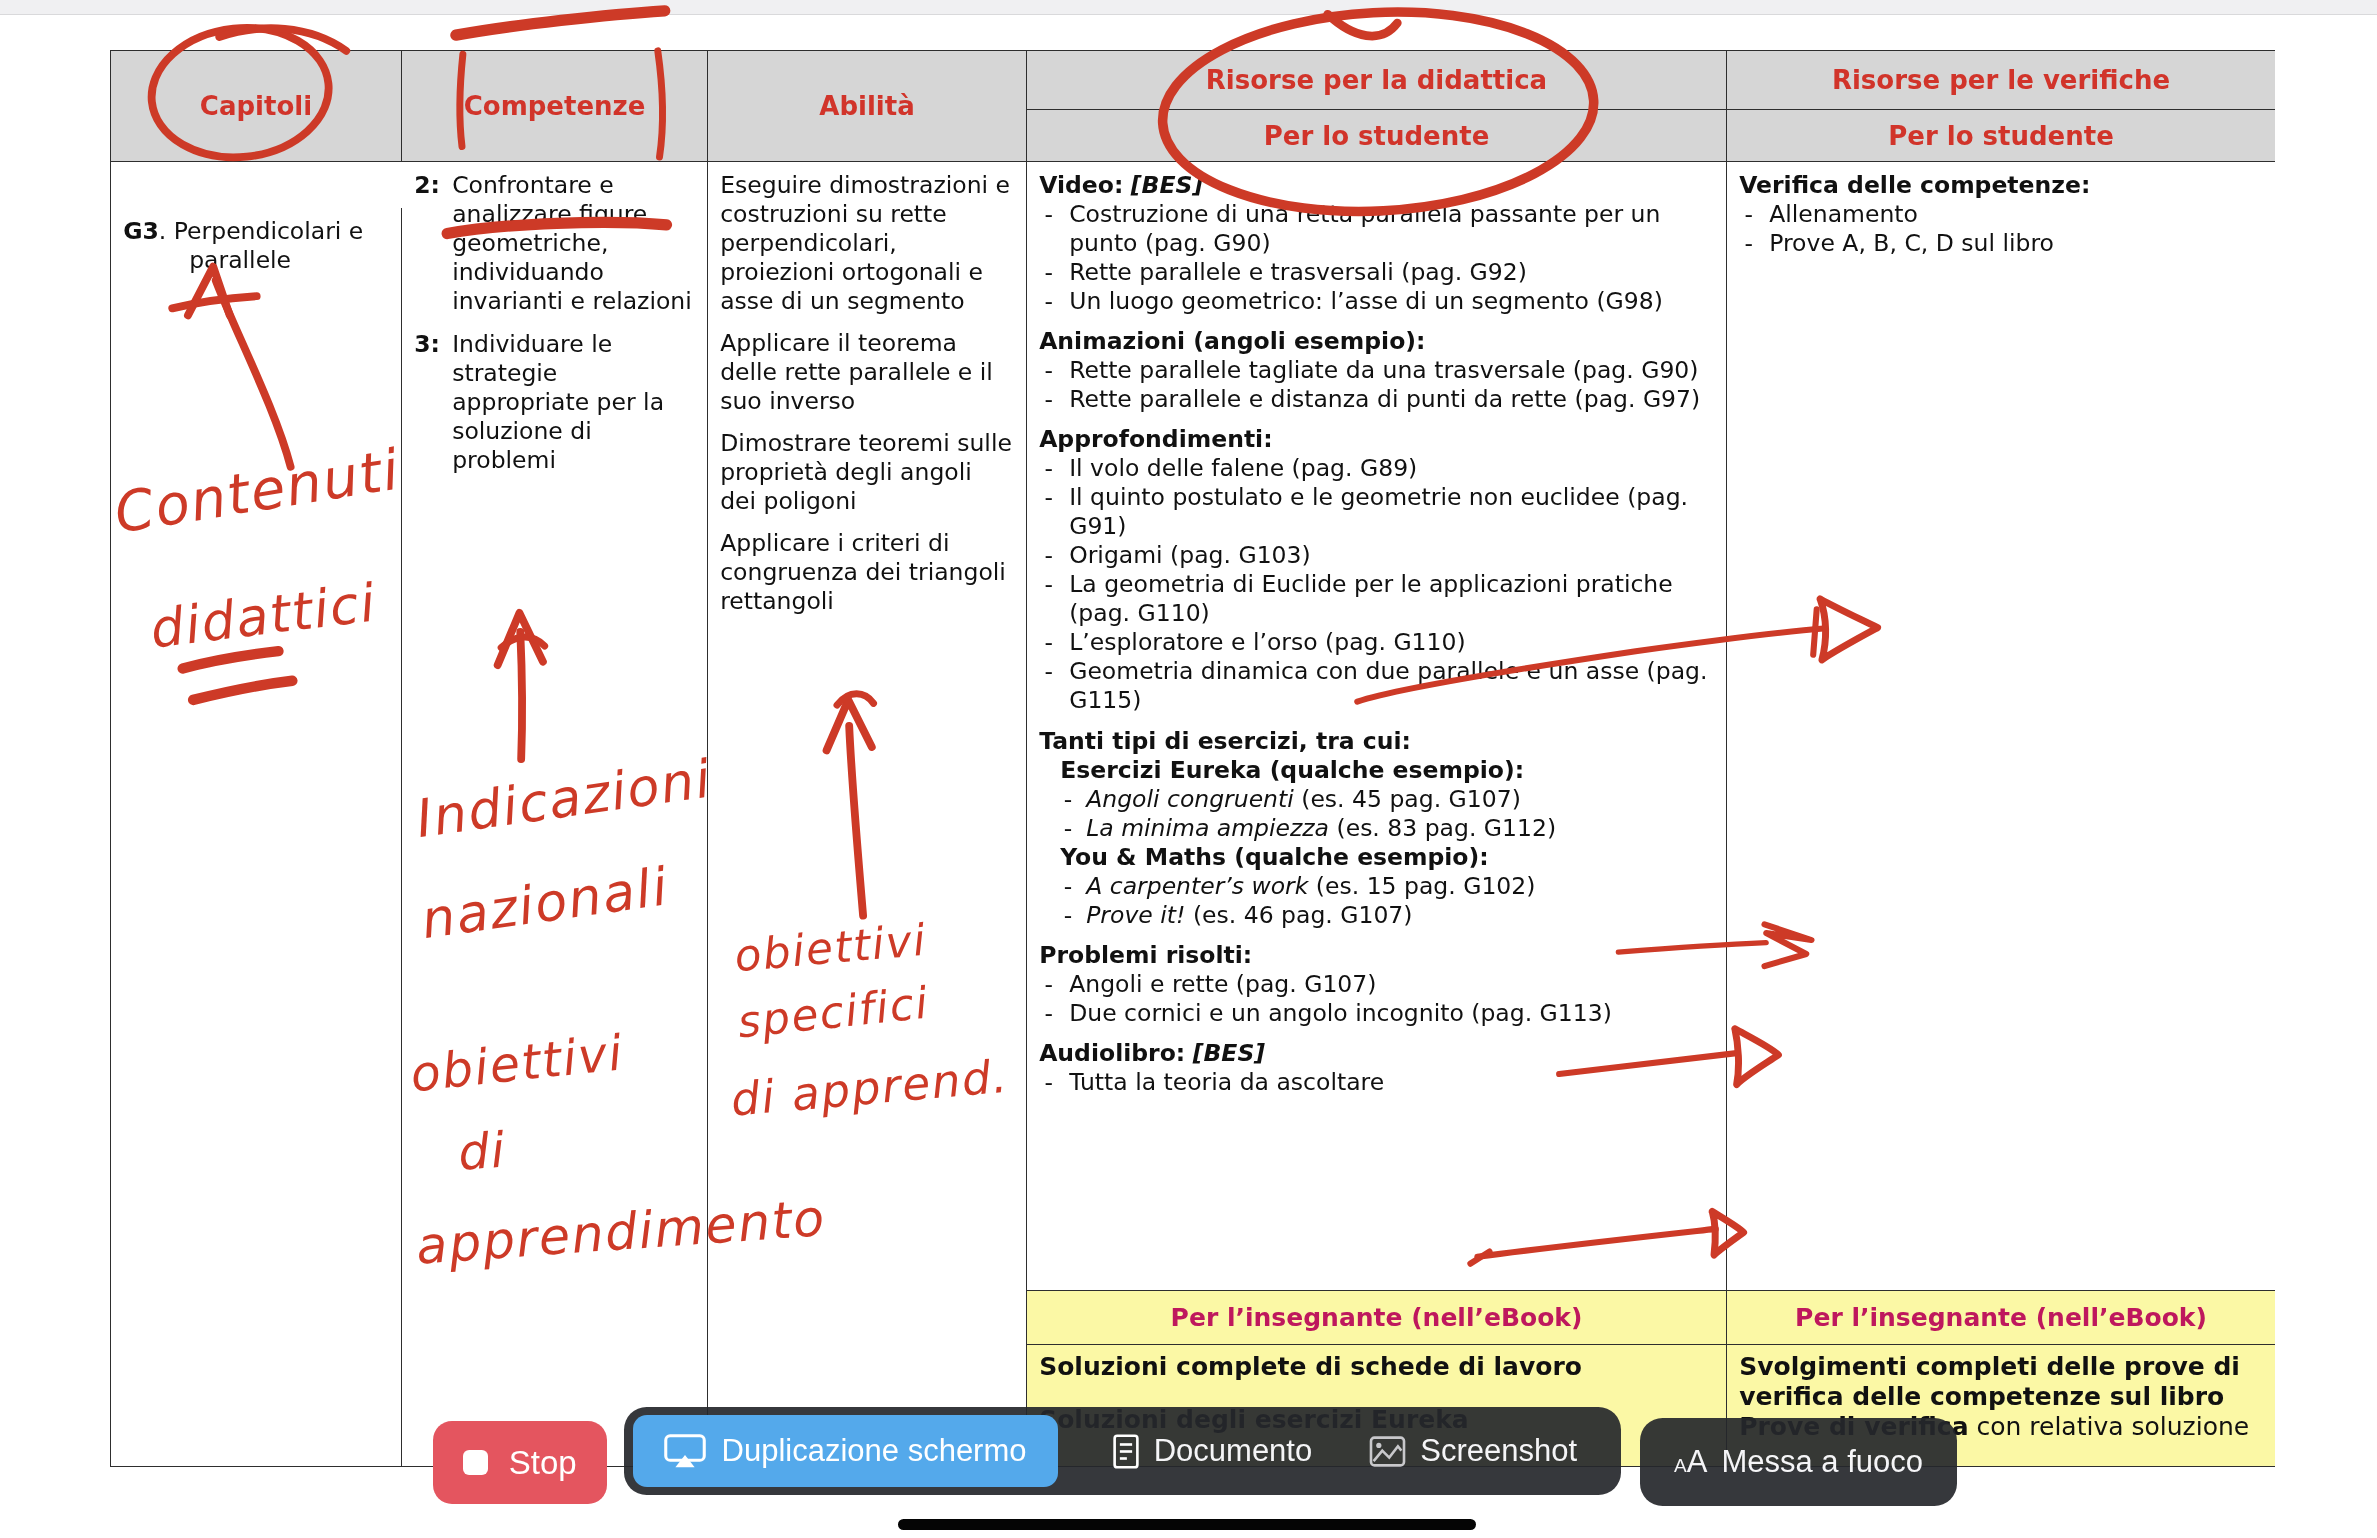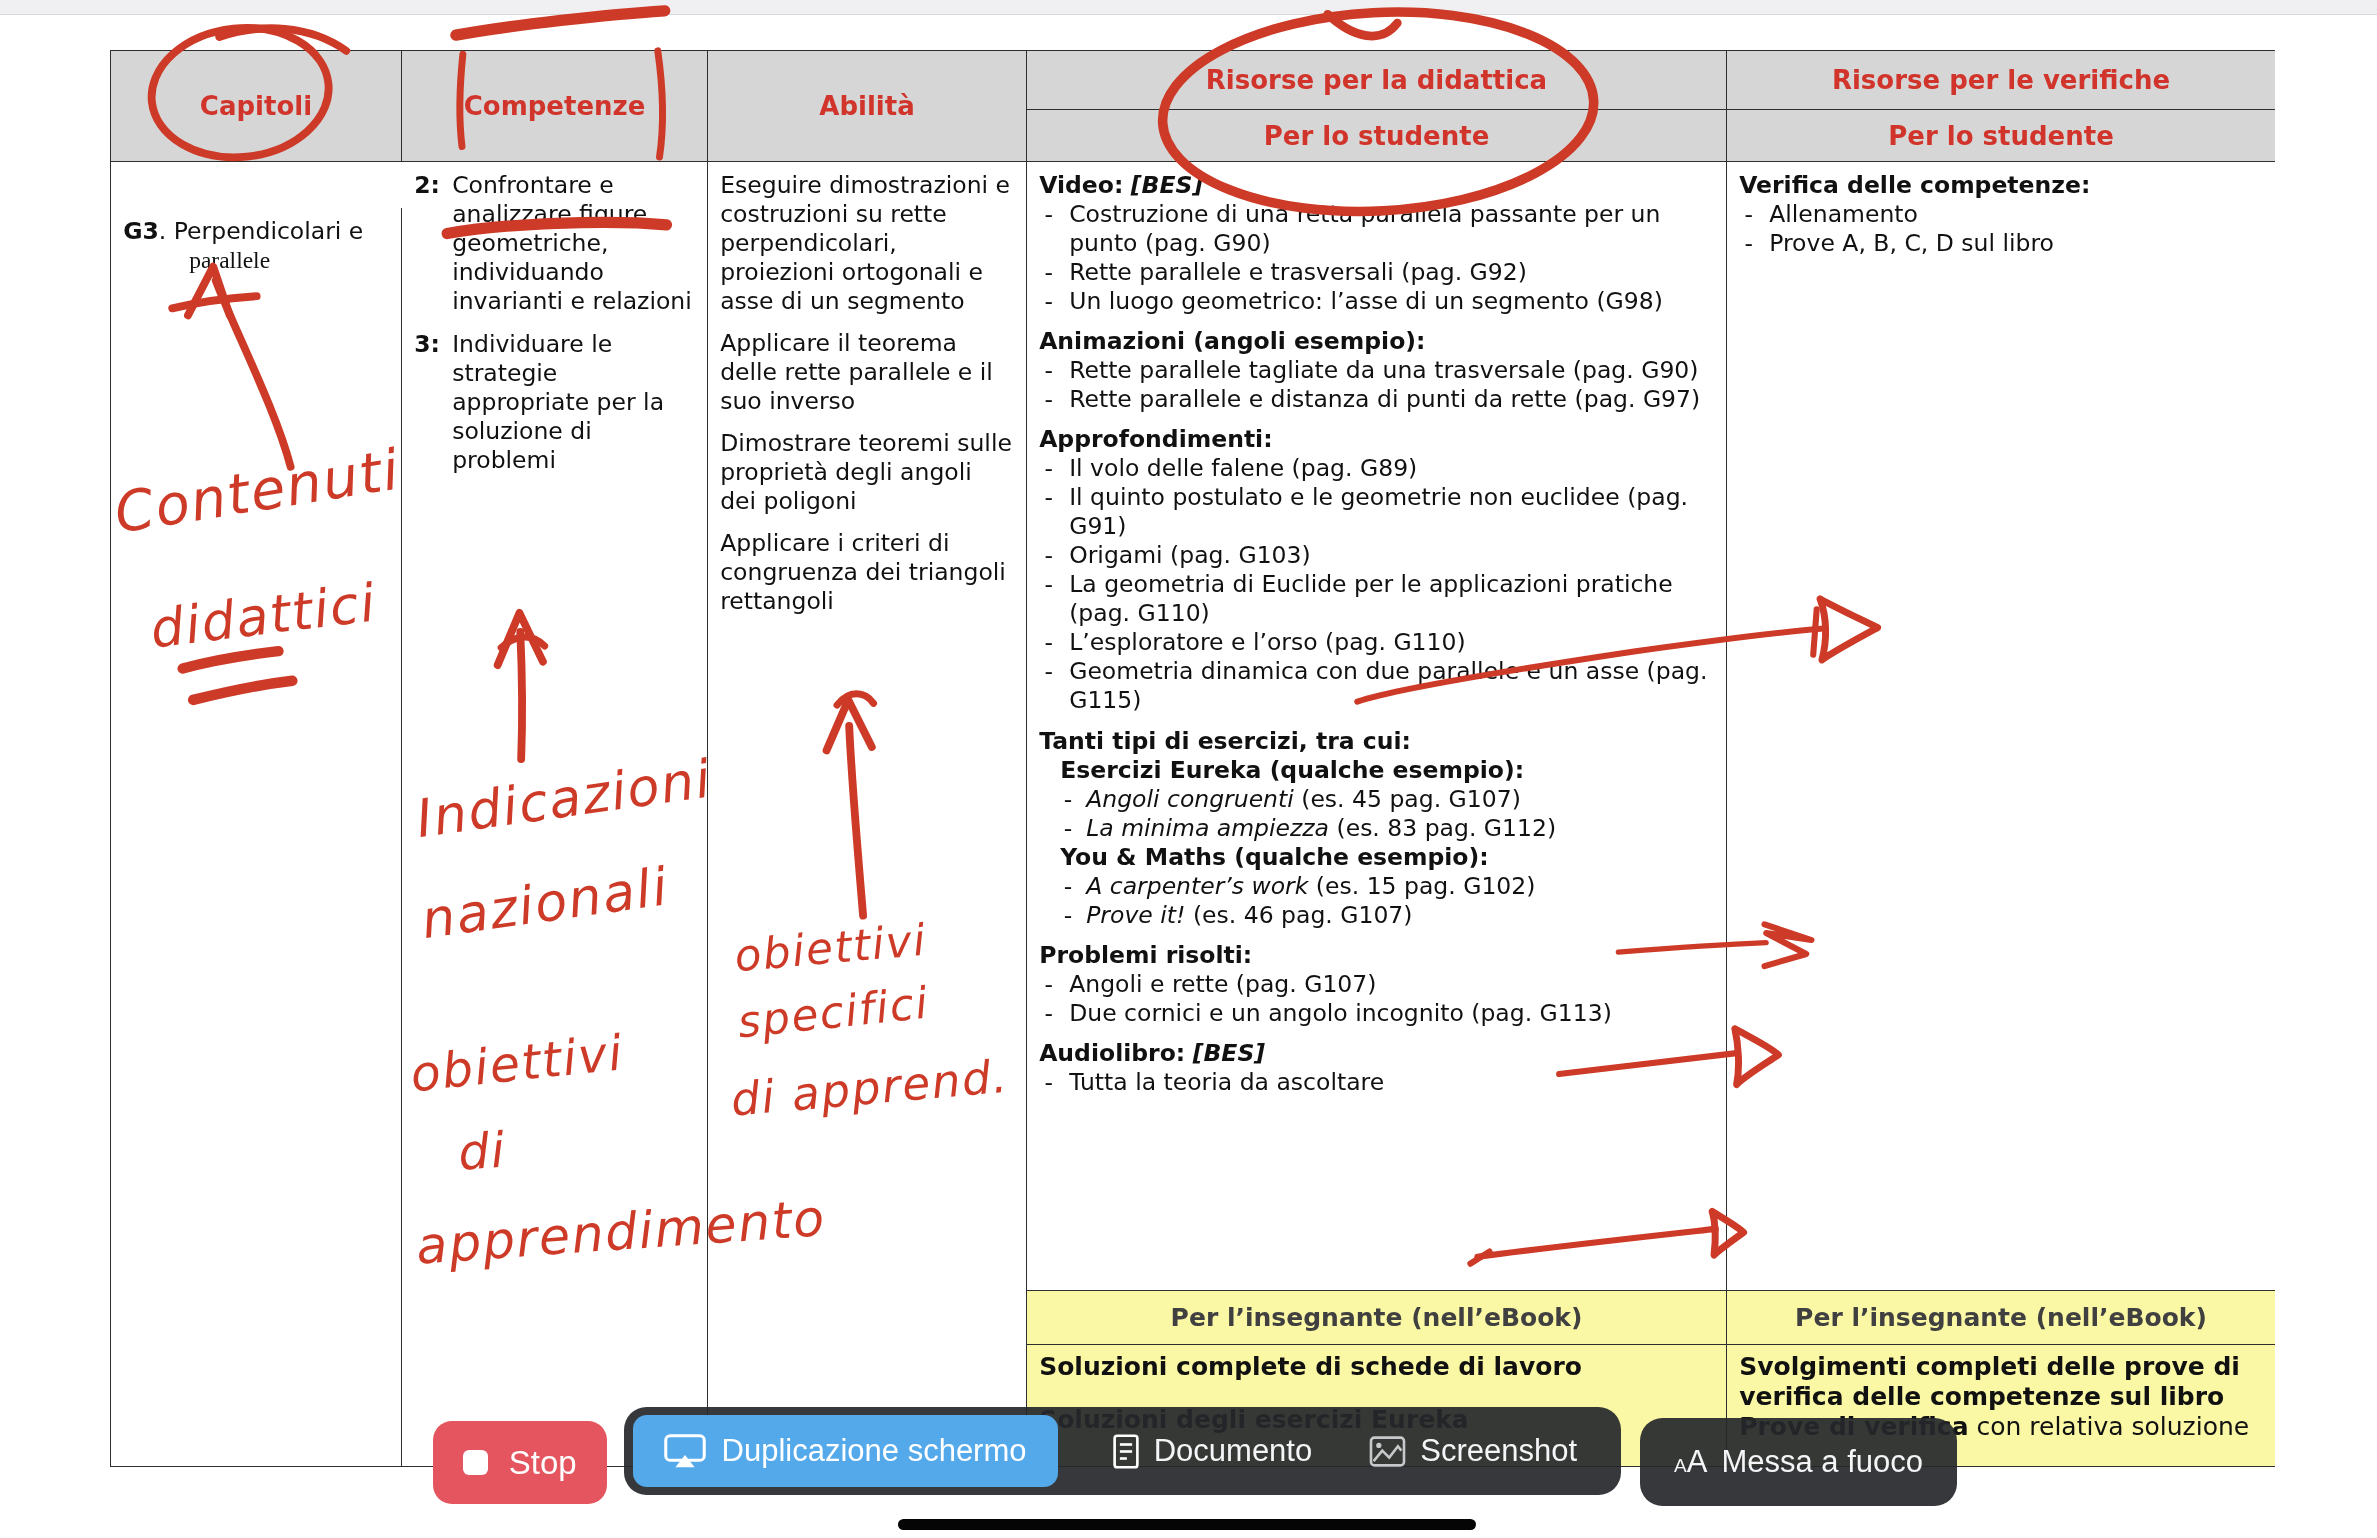--- a/index.html
+++ b/index.html
@@ -28,24 +28,24 @@
   .sec{margin-bottom:11.3px;}
   .sec-title{font-weight:bold;}
   .dash{position:relative;padding-left:30px;}
   .dash::before{content:"-";position:absolute;left:5.2px;}
   .subgroup{padding-left:21px;}
   .subdash{position:relative;padding-left:26px;}
   .subdash::before{content:"-";position:absolute;left:3.5px;}
   .comp-item{display:flex;margin-bottom:14px;}
   .comp-num{font-weight:bold;width:38px;flex:none;}
   .abil-item{margin-bottom:13px;}
-  .cap-line2{padding-left:66px;font-family:Liberation Serif, serif;}
+  .cap-line2{padding-left:66px;}
   
   .yhdr{background:#fbf8a5;display:flex;align-items:center;justify-content:center;
-        color:#404040;font-weight:bold;font-size:25px;}
+        color:#be185d;font-weight:bold;font-size:25px;}
   .ybody{background:#fbf8a5;padding:7px 12.2px;font-size:25px;line-height:30px;font-weight:bold;}
   .ybody .gap{margin-top:23px;}
   .normal{font-weight:normal;}
   
   .ink-svg{position:absolute;left:0;top:0;z-index:4;pointer-events:none;}
   .ink-text{font-family:"DejaVu Sans",sans-serif;font-style:italic;letter-spacing:2px;}
   
   .toolbar-layer{position:absolute;left:0;top:0;width:2377px;height:1539px;z-index:10;pointer-events:none;}
   .toolbar-layer > div{pointer-events:auto;}
   .btn-stop{position:absolute;left:433px;top:1421px;width:174px;height:83px;background:#e4555f;

